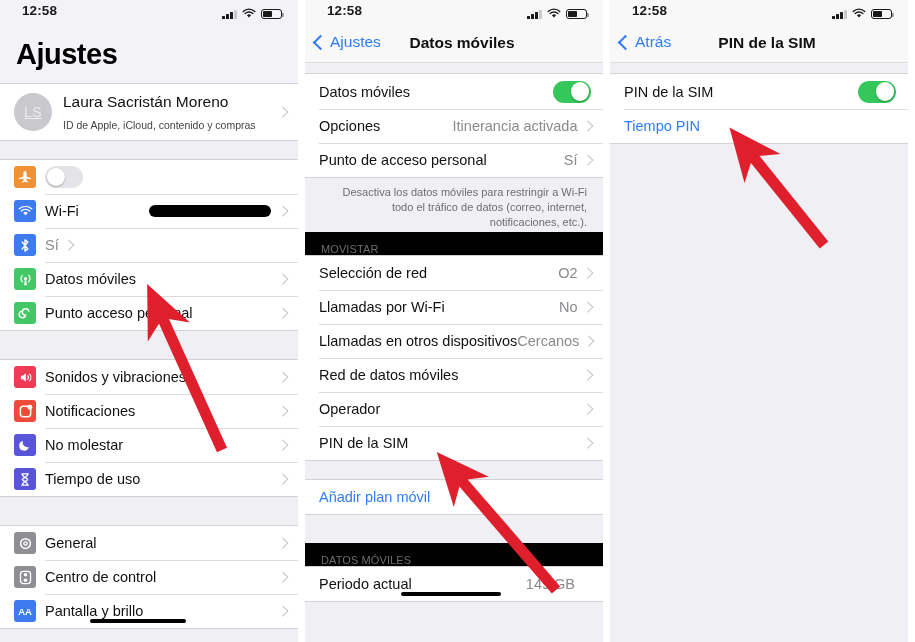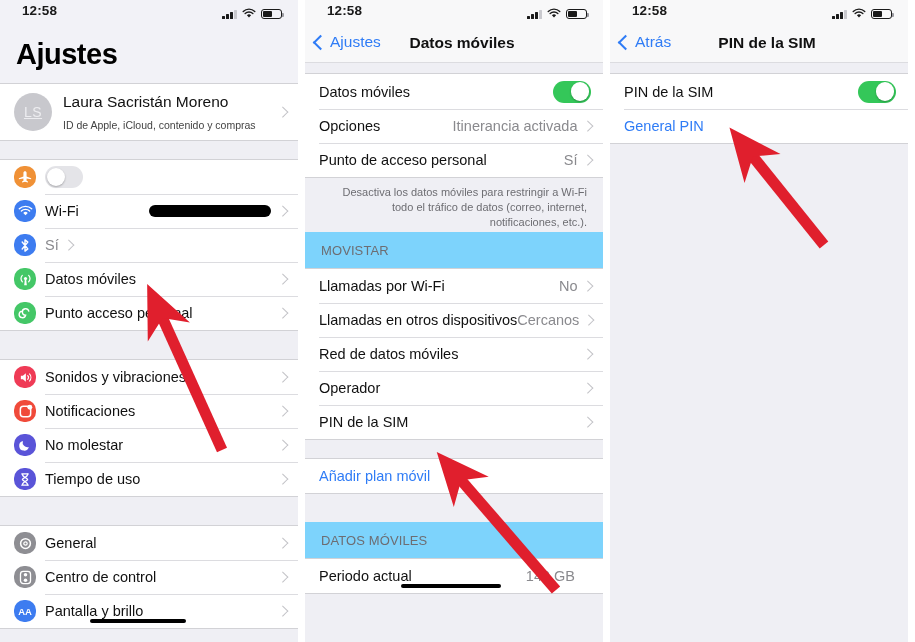--- a/index.html
+++ b/index.html
@@ -172,21 +172,21 @@
   .row .link-label { font-size: 14.5px; color: #2f7cf6; }
   .chev {
     width: 6.5px; height: 6.5px;
     border-top: 1.7px solid #c2c2c6;
     border-right: 1.7px solid #c2c2c6;
     transform: rotate(45deg);
     flex: 0 0 auto;
   }
   .app-icon {
     width: 22px; height: 22px;
-    border-radius: 10px;
+    border-radius: 3px;
     margin-right: 9px;
     flex: 0 0 auto;
     display: flex;
     align-items: center;
     justify-content: center;
     color: #fff;
     font-size: 11px;
   }
   .app-icon svg { display: block; }
 
@@ -249,24 +249,24 @@
   
   .note {
     font-size: 11px;
     color: #6d6d72;
     line-height: 1.35;
     padding: 7px 16px 2px 16px;
     background: #efeff4;
     text-align: right;
   }
   .sec-header {
-    font-size: 13px;
+    font-size: 11px;
     color: #6d6d72;
-    padding: 11px 16px 10px 16px;
-    background: #7dd3fc;
+    padding: 11px 16px 0 16px;
+    background: #000000;
     letter-spacing: 0.1px;
   }
 
   
   .arrows {
     position: absolute;
     left: 0; top: 0;
     width: 915px; height: 642px;
     pointer-events: none;
   }
@@ -496,20 +496,25 @@
           <div class="value">Sí</div>
           <div class="chev"></div>
         </div>
       </div>
 
       <div class="note">Desactiva los datos móviles para restringir a Wi-Fi todo el tráfico de datos (correo, internet, notificaciones, etc.).</div>
       <div class="sec-header">MOVISTAR</div>
 
       <div class="group">
         <div class="row">
+          <div class="label">Selección de red</div>
+          <div class="value">O2</div>
+          <div class="chev"></div>
+        </div>
+        <div class="row">
           <div class="label">Llamadas por Wi-Fi</div>
           <div class="value">No</div>
           <div class="chev"></div>
         </div>
         <div class="row">
           <div class="label">Llamadas en otros dispositivos</div>
           <div class="value">Cercanos</div>
           <div class="chev"></div>
         </div>
         <div class="row">
@@ -579,21 +584,21 @@
     </div>
 
     <div class="page">
       <div class="gap sm"></div>
       <div class="group">
         <div class="row" style="min-height:35px">
           <div class="label">PIN de la SIM</div>
           <div class="toggle on"></div>
         </div>
         <div class="row">
-          <div class="link-label">General PIN</div>
+          <div class="link-label">Tiempo PIN</div>
         </div>
       </div>
 
     </div>
   </div>
 
   <svg class="arrows" viewBox="0 0 915 642">
     <defs>
       <marker id="ah" markerWidth="5" markerHeight="5" refX="2.6" refY="2.5" orient="auto">
         <path d="M0.2,0.4 L5,2.5 L0.2,4.6 L1.6,2.5 Z" fill="#e01f2d"></path>

